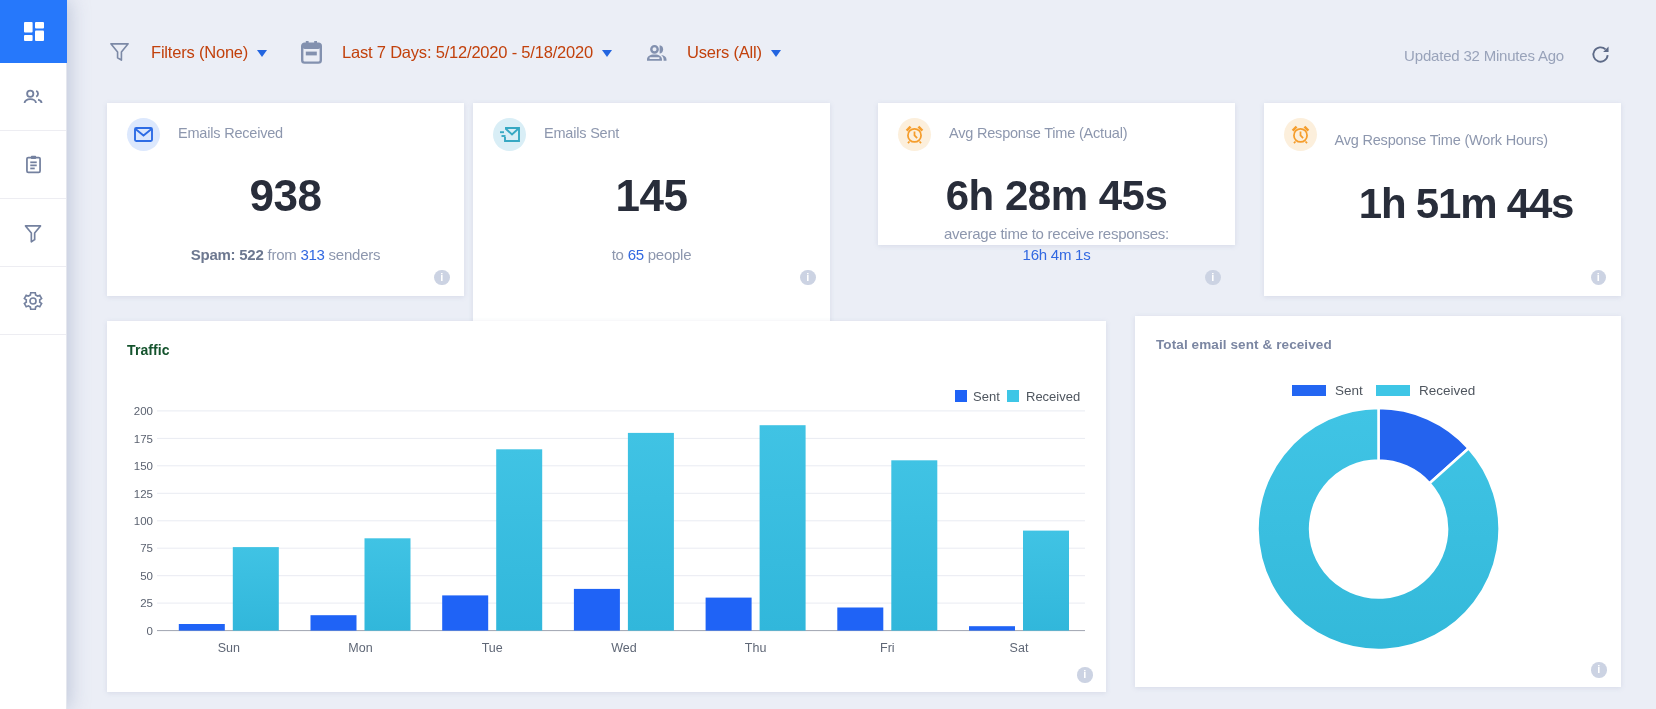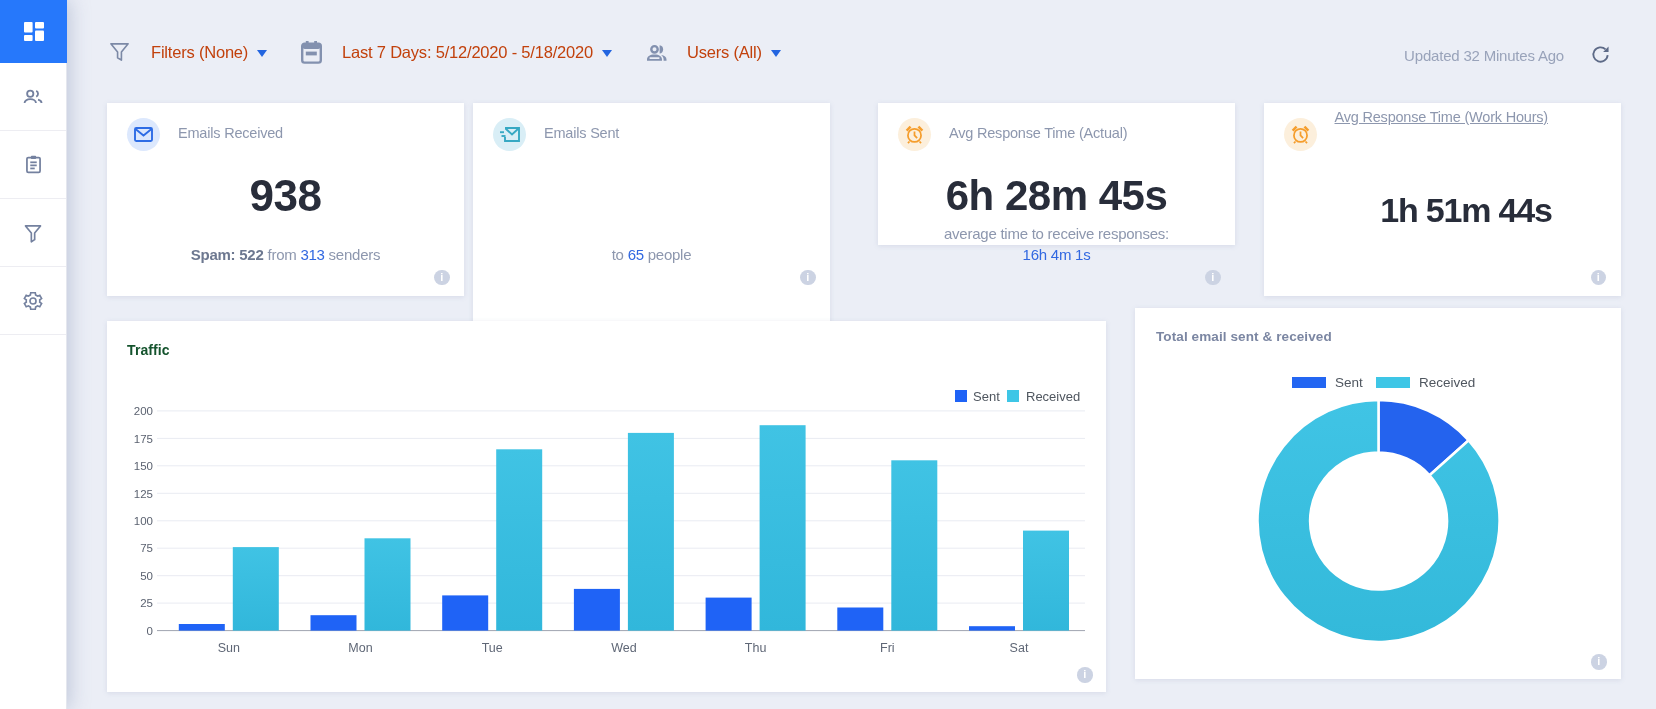--- a/index.html
+++ b/index.html
@@ -107,20 +107,21 @@
 <div class="card" style="left:473px;top:103px;width:357px;height:223px;">
   <div class="ic-circle" style="left:20px;top:14.5px;background:#d9eef6;">
     <svg width="20" height="15" viewBox="0 0 20 15" fill="none" stroke="#36a8c3" stroke-width="1.9">
       <path d="M5 1 h14 v13 h-14 v-4"></path>
       <path d="M5.5 1.5 L12 7.5 L18.5 1.5"></path>
       <line x1="0" y1="5.2" x2="4" y2="5.2"></line>
       <line x1="1.5" y1="9" x2="5.5" y2="9"></line>
     </svg>
   </div>
   <div class="ctitle" style="left:71px;top:22px;">Emails Sent</div>
+  <div class="bignum" style="top:68px;font-size:44px;line-height:50px;">145</div>
   <div class="sub" style="top:143px;">to <span class="blue">65</span> people</div>
   <div class="info" style="left:327px;top:166.5px;">i</div>
 </div>
 
 <div class="card" style="left:878px;top:103px;width:357px;height:142px;">
   <div class="ic-circle" style="left:20px;top:14.5px;background:#fcefdc;">
     <svg width="21" height="21" viewBox="0 0 24 24">
       <g fill="none" stroke="#f59d2c" stroke-width="2">
         <circle cx="12" cy="13" r="7.5"></circle>
         <path d="M12 8.5 v4.5 l3 3.2"></path>
@@ -142,22 +143,22 @@
     <svg width="21" height="21" viewBox="0 0 24 24">
       <g fill="none" stroke="#f59d2c" stroke-width="2">
         <circle cx="12" cy="13" r="7.5"></circle>
         <path d="M12 8.5 v4.5 l3 3.2"></path>
         <path d="M6.3 20 l-1.8 1.8 M17.7 20 l1.8 1.8"></path>
       </g>
       <path d="M2 6.5 L6.5 2 L8.5 4 L4 8.5 z" fill="#f59d2c"></path>
       <path d="M22 6.5 L17.5 2 L15.5 4 L20 8.5 z" fill="#f59d2c"></path>
     </svg>
   </div>
-  <div class="ctitle" style="left:71px;top:6px;text-decoration:underline;">Avg Response Time (Work Hours)</div>
-  <div class="bignum" style="top:82px;font-size:34px;line-height:50px;letter-spacing:-1.2px;padding-left:48px;">1h 51m 44s</div>
+  <div class="ctitle" style="left:71px;top:29px;">Avg Response Time (Work Hours)</div>
+  <div class="bignum" style="top:76px;font-size:42px;line-height:50px;letter-spacing:-1.2px;padding-left:48px;">1h 51m 44s</div>
   <div class="info" style="left:327px;top:166.5px;">i</div>
 </div>
 
 <div class="card" style="left:107px;top:321px;width:999px;height:371px;">
   <div style="position:absolute;left:20px;top:21px;font-size:14px;font-weight:bold;color:#14532d;letter-spacing:0.1px;">Traffic</div>
   <svg class="abs" style="left:0;top:0;" width="999" height="371" viewBox="0 0 999 371">
     <defs>
       <linearGradient id="recvg" x1="0" y1="0" x2="0" y2="1">
         <stop offset="0" stop-color="#40c3e4"></stop>
         <stop offset="1" stop-color="#31b7db"></stop>
@@ -218,21 +219,21 @@
       <text x="385.2" y="330.5">Tue</text>
         <text x="516.9" y="330.5">Wed</text>
       <text x="648.6" y="330.5">Thu</text>
         <text x="780.3" y="330.5">Fri</text>
       <text x="912.0" y="330.5">Sat</text>
     </g>
   </svg>
   <div class="info" style="left:970px;top:346px;">i</div>
 </div>
 
-<div class="card" style="left:1135px;top:308px;width:486px;height:371px;">
+<div class="card" style="left:1135px;top:316px;width:486px;height:371px;">
   <div style="position:absolute;left:21px;top:21px;font-size:13.5px;font-weight:bold;color:#7b86a2;letter-spacing:0.1px;">Total email sent &amp; received</div>
   <svg class="abs" style="left:0;top:0;" width="486" height="371" viewBox="0 0 486 371">
     <defs>
       <linearGradient id="dong" x1="0" y1="0" x2="0" y2="1">
         <stop offset="0" stop-color="#40c4e5"></stop>
         <stop offset="1" stop-color="#33b9da"></stop>
       </linearGradient>
     </defs>
     <rect x="157" y="69" width="34" height="11" fill="#2366f2"></rect>
     <text x="200" y="79" font-size="13.5" fill="#4f565f">Sent</text>

